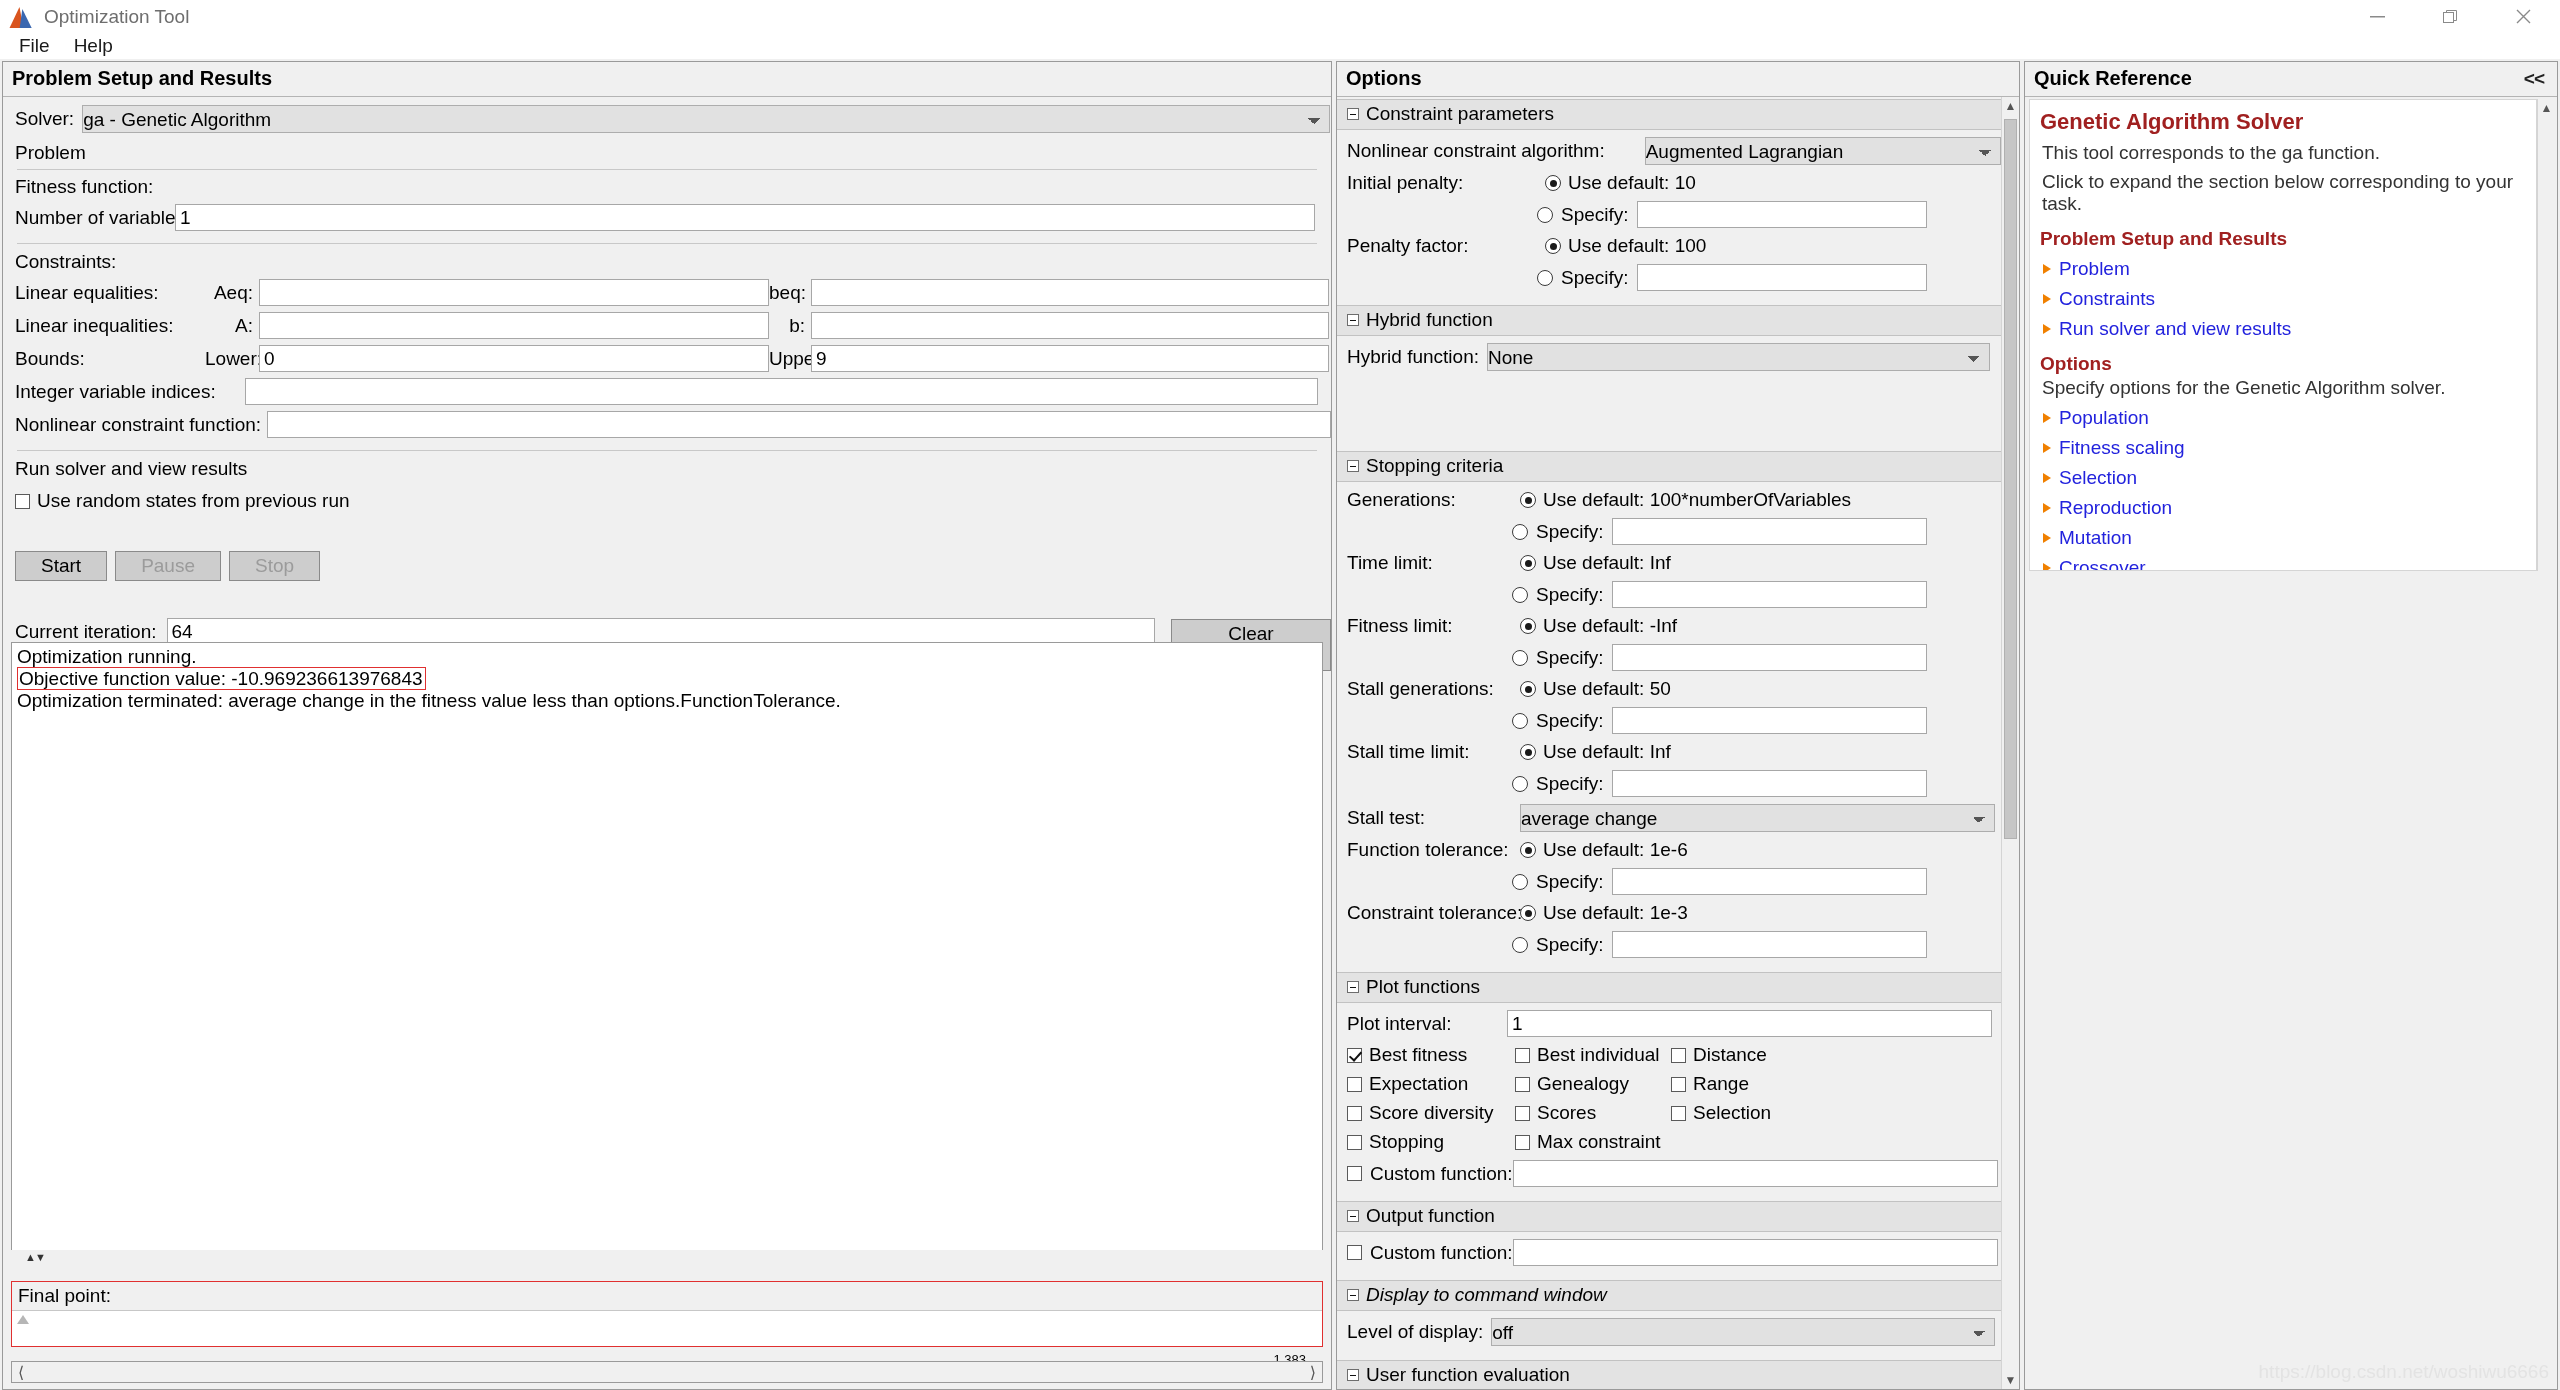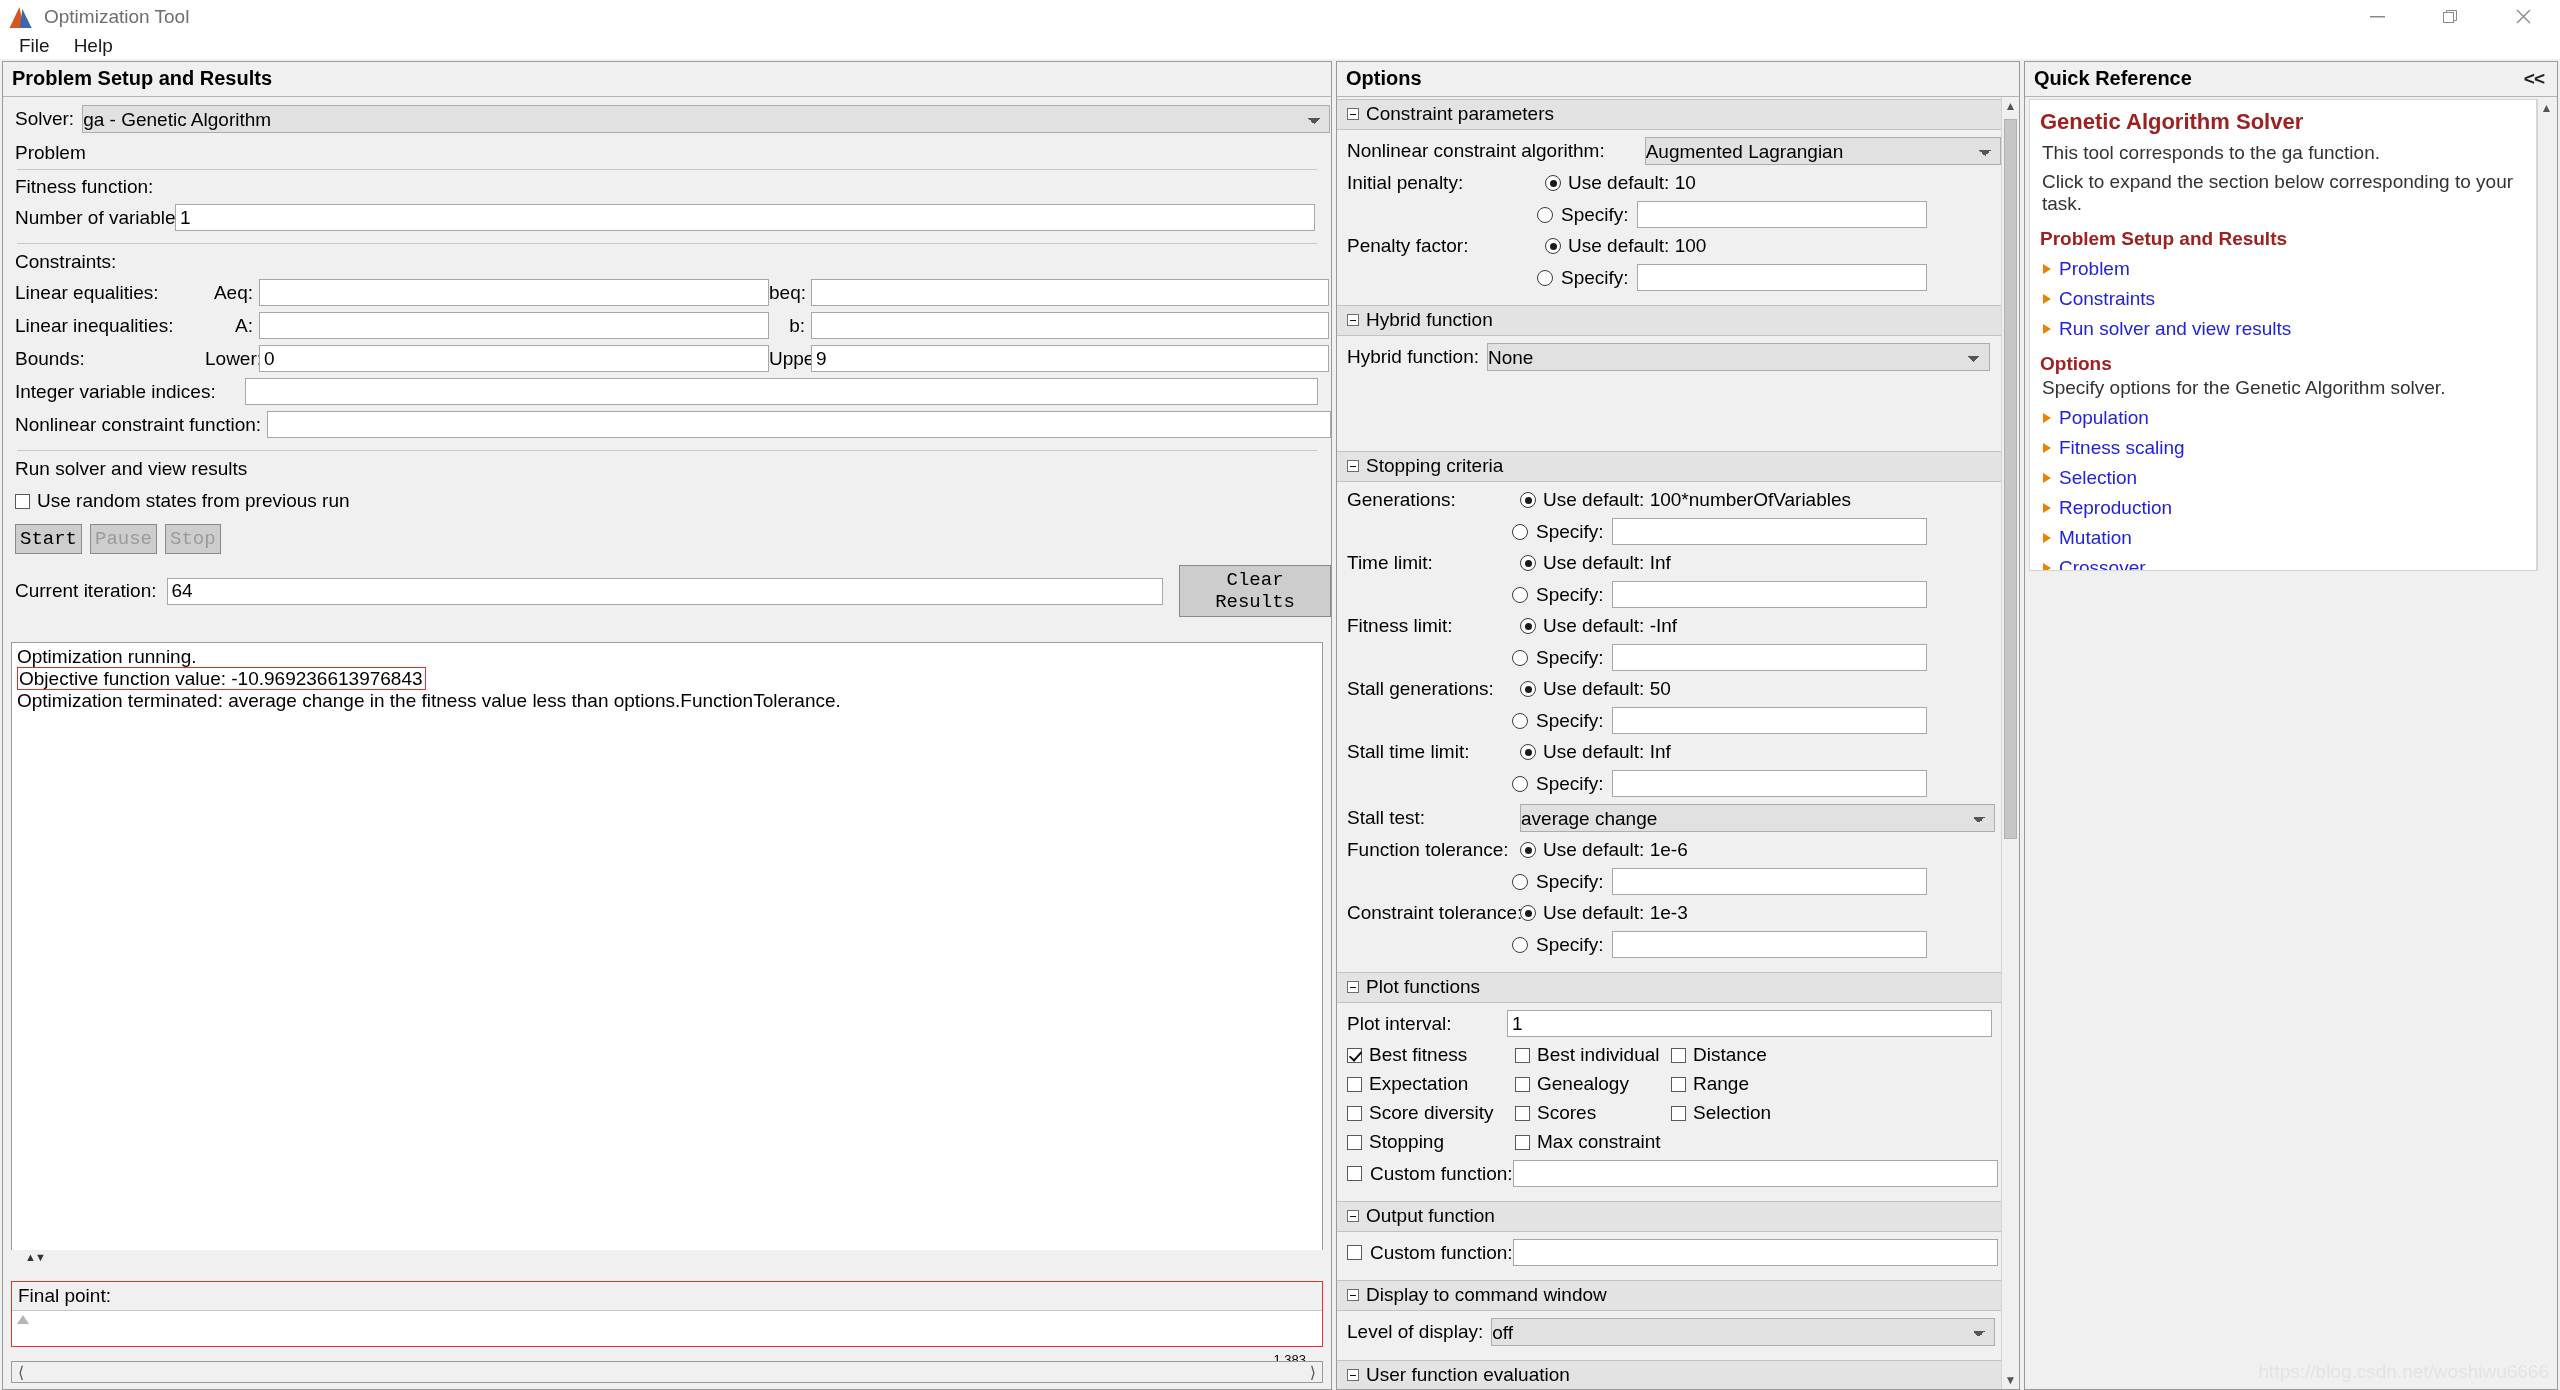--- a/index.html
+++ b/index.html
@@ -85,23 +85,23 @@
     content:""; position:absolute; left:4px; top:0px; width:5px; height:10px;
     border:solid #111; border-width:0 2px 2px 0; transform: rotate(42deg);
   }
   .rd { width:16px; height:16px; border:1.5px solid #3a3a3a; border-radius:50%;
         background:#fff; display:inline-block; position:relative; flex:0 0 auto; }
   .rd.on::after { content:""; position:absolute; left:3.5px; top:3.5px; width:7px; height:7px;
         border-radius:50%; background:#1a1a1a; }
 
   
   .btn {
-    font-family:Liberation Mono, monospace; font-size:19px;
-    background:#cdcdcd; border:1px solid #8a8a8a; padding:3px 4px;
-    color:#000; cursor:default;
+    font-family:Liberation Sans, sans-serif; font-size:19px;
+    background:#cdcdcd; border:1px solid #8a8a8a; padding:3px 25px;
+    color:#000; cursor:default;margin-top:27px;
   }
   .btn.disabled { color:#9b9b9b; background:#cdcdcd; }
 
   
   .results {
     position:absolute; left:8px; right:8px; top:0; bottom:0;
     background:#fff; border:1px solid #9a9a9a; overflow:hidden;
   }
   .res-line { font-size:19px; padding-left:5px; line-height:21px; white-space:nowrap; }
   .res-hl { display:inline-block; border:1px solid #e03030; padding:0 2px 0 1px; }
@@ -529,21 +529,21 @@
         <div class="sec-head" style="margin-top:14px;">
           <span class="expander"></span>
           <span>Output function</span>
         </div>
         <div class="orow">
           <span class="ck"></span>
           <span class="olbl" style="width:135px;">Custom function:</span>
           <input class="tf" style="width: 485px;" value="">
         </div>
 
-        <div class="sec-head" style="margin-top:14px;">
+        <div class="sec-head" style="margin-top:14px;font-style:italic;">
           <span class="expander"></span>
           <span>Display to command window</span>
         </div>
         <div class="orow">
           <span class="olbl">Level of display:</span>
           <select class="cb" style="width:504px;">
             <option>off</option>
           </select>
         </div>
 

